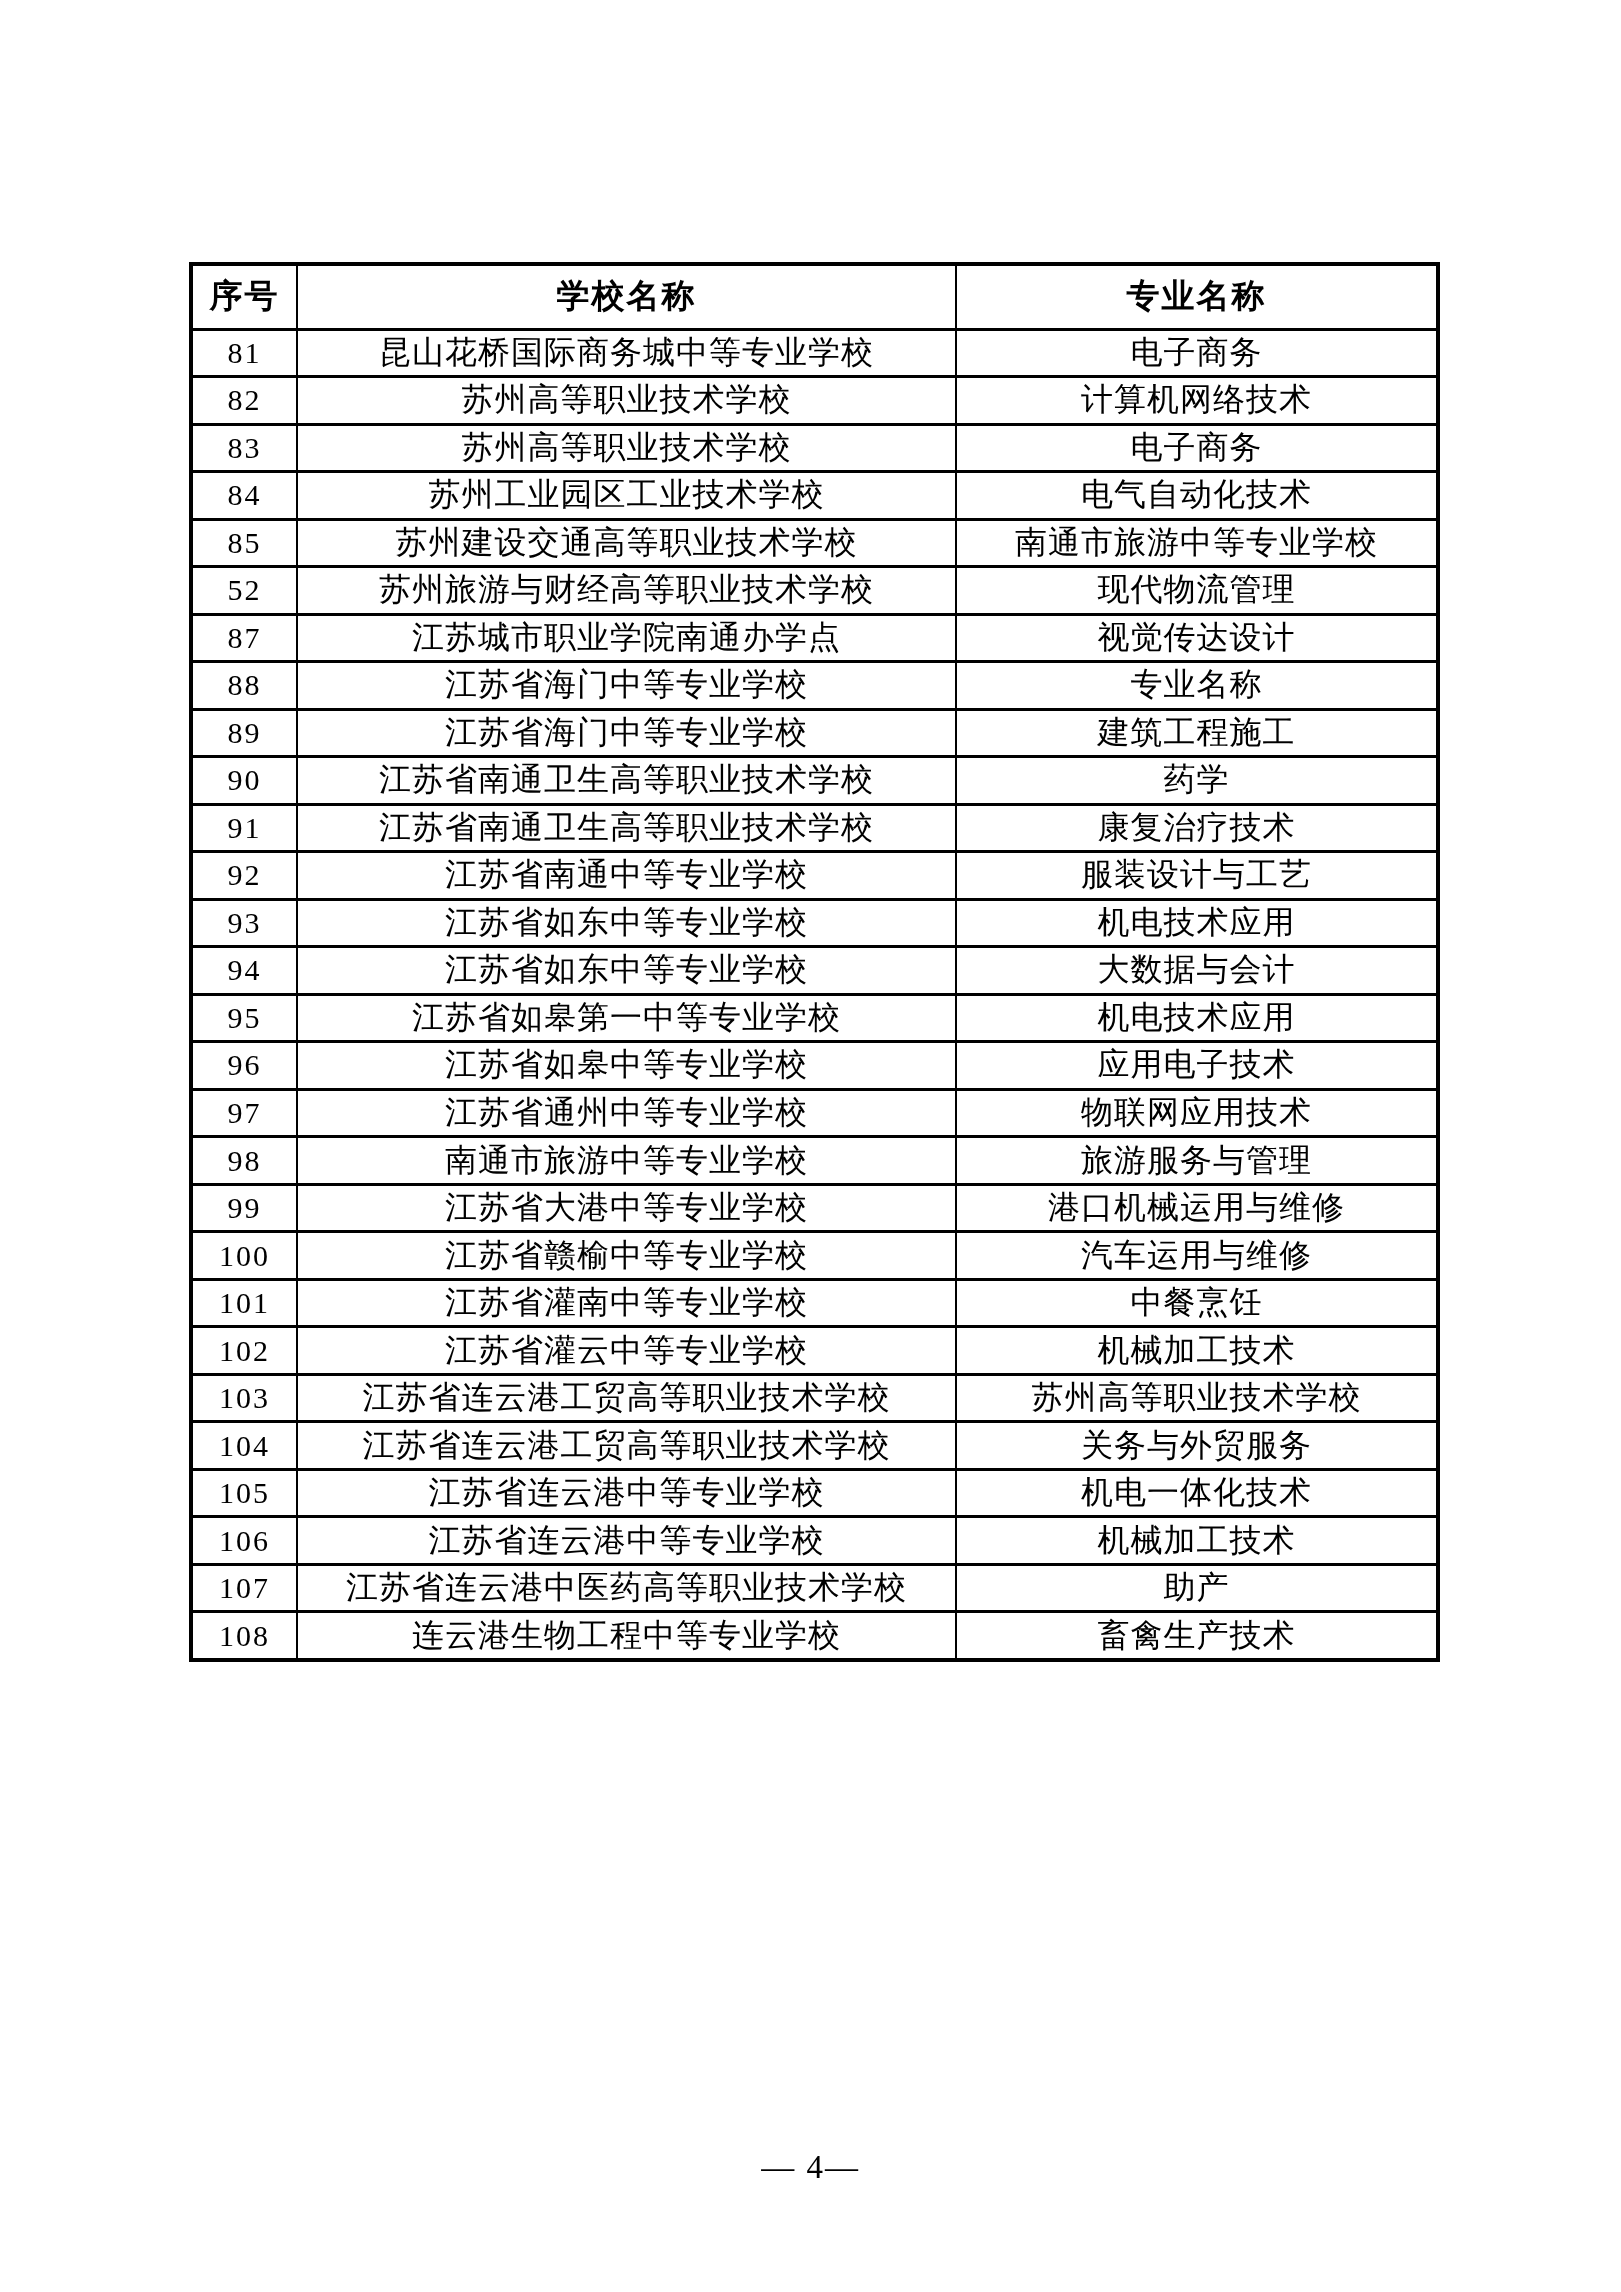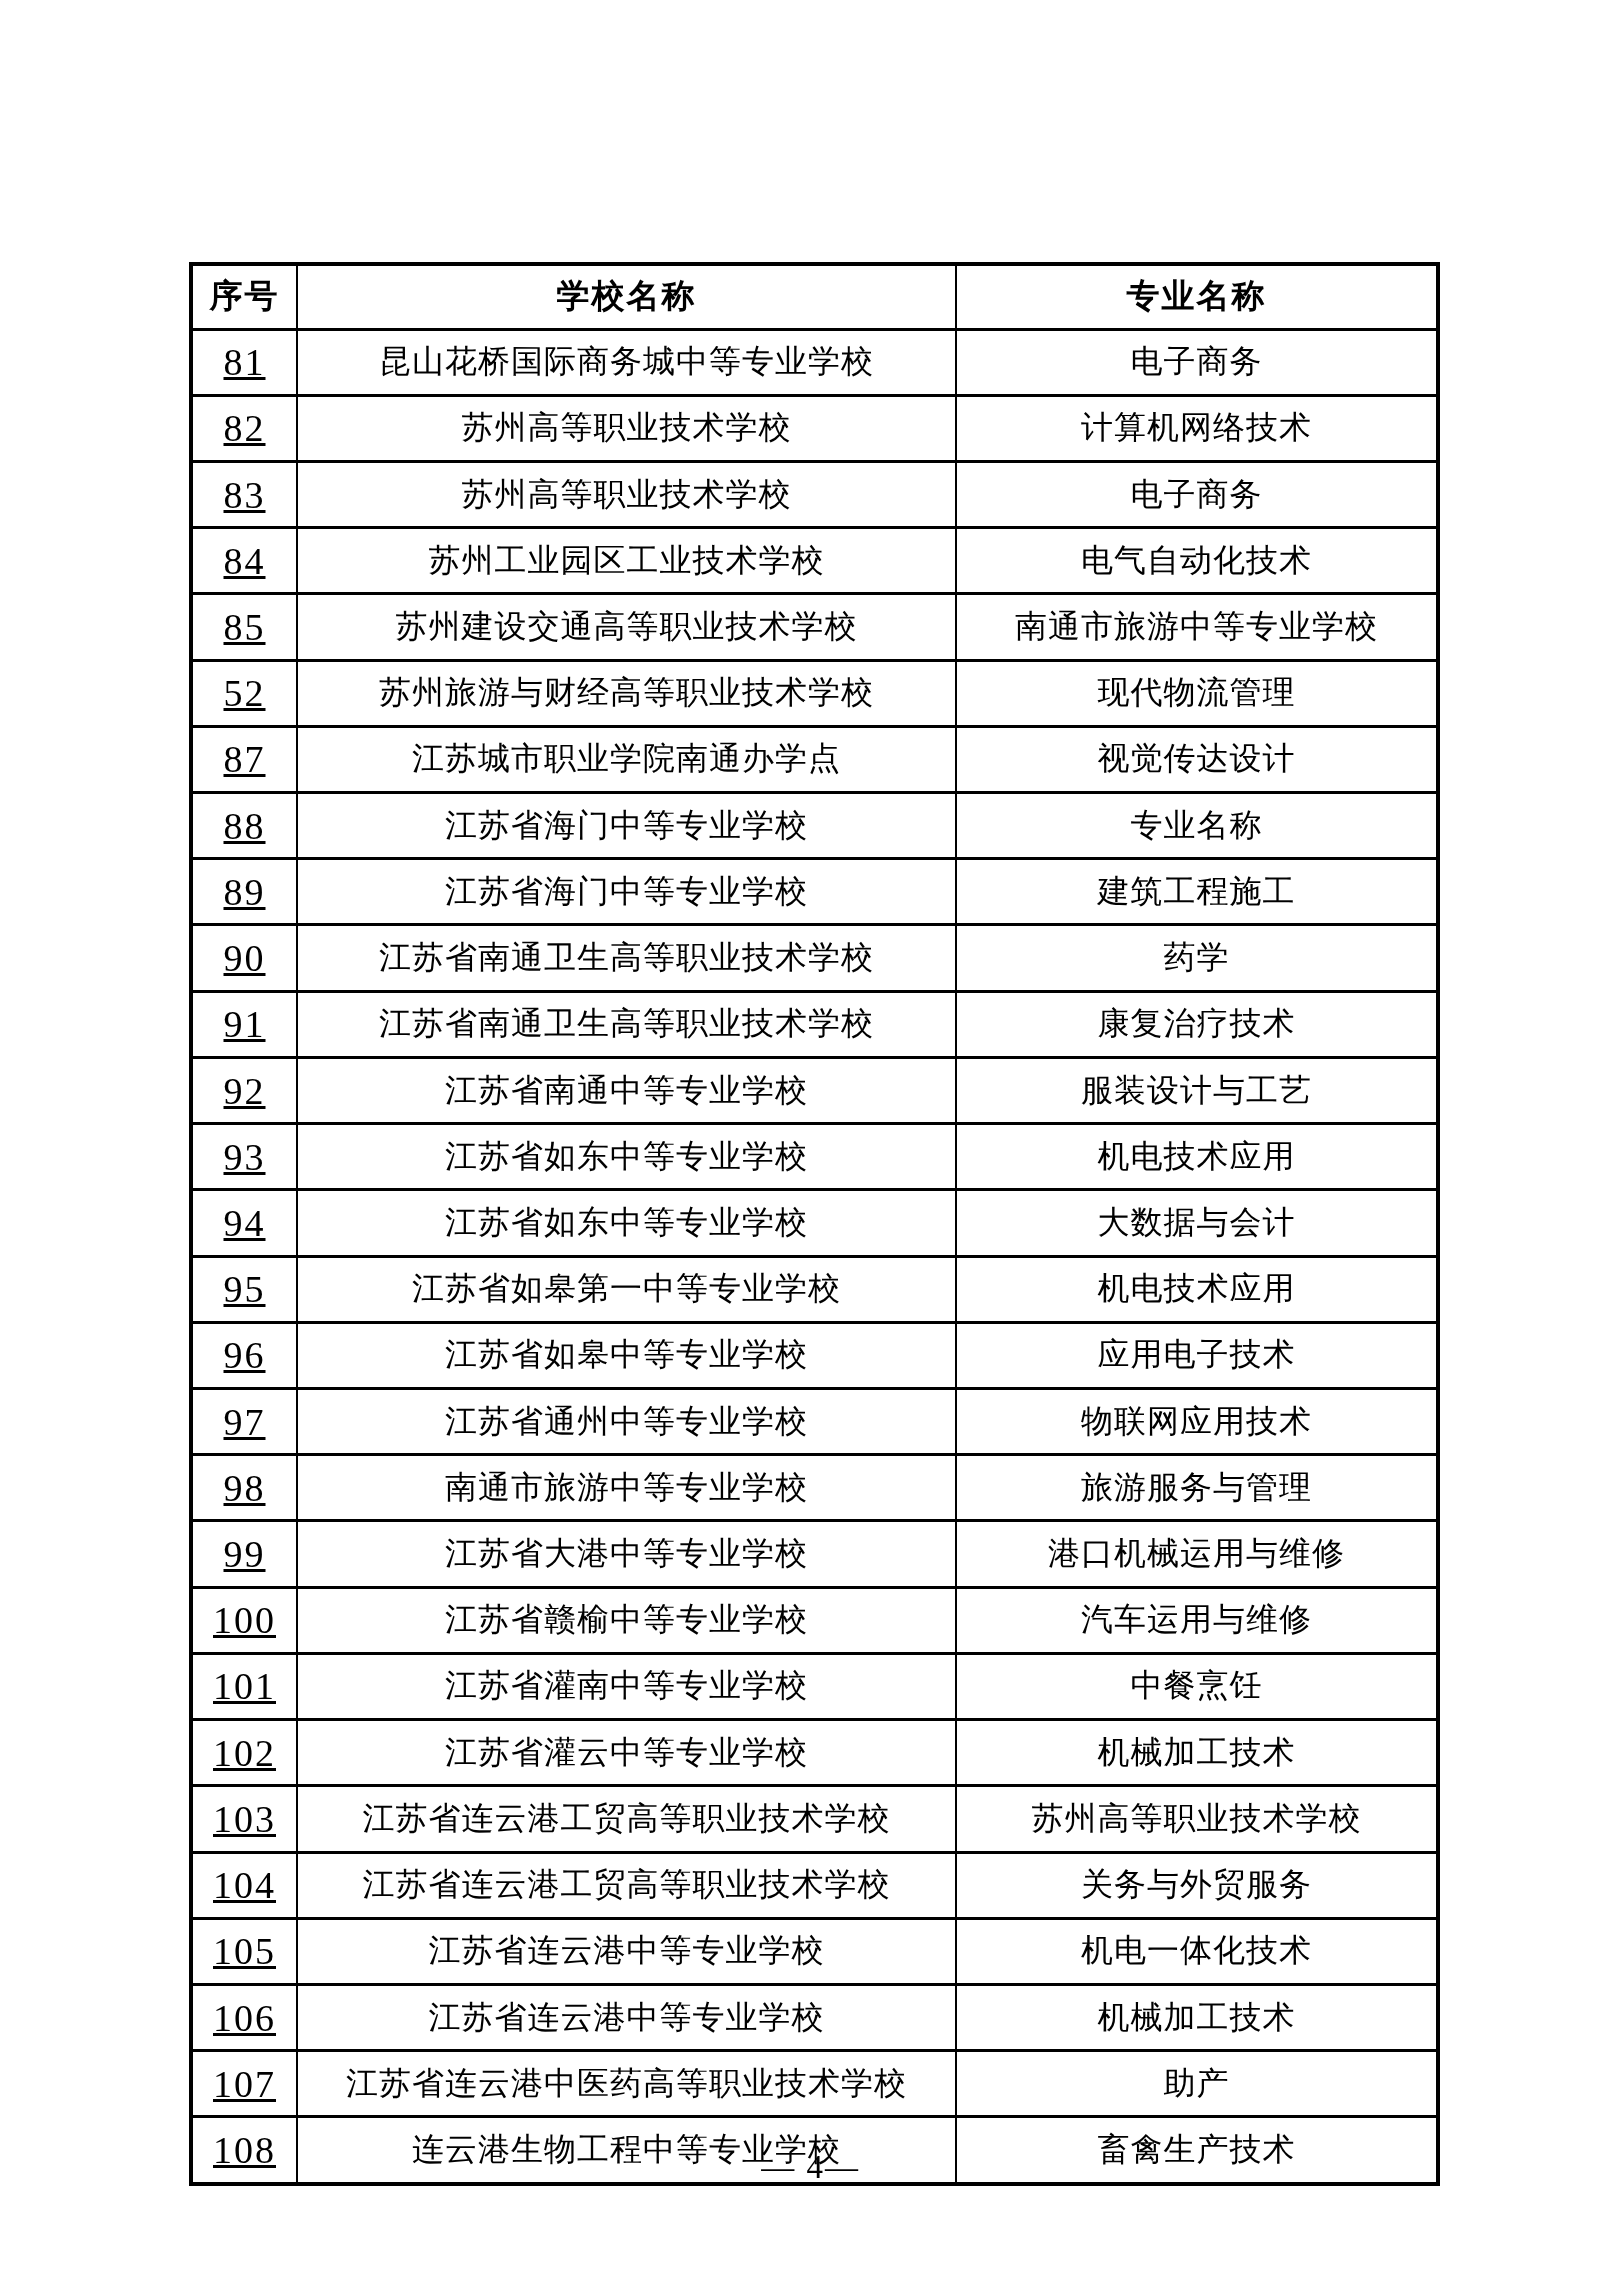--- a/index.html
+++ b/index.html
@@ -12,21 +12,21 @@
     height: 2293px;
     position: relative;
     font-family: "Liberation Serif", "DejaVu Serif", serif;
     color: #000000;
   }
   .doc-table {
     position: absolute;
     left: 189px;
     top: 262px;
     width: 1247px;
-    height: 1924px;
+    height: 1400px;
     border-collapse: collapse;
     table-layout: fixed;
     background: #ffffff;
   }
   .doc-table, .doc-table th, .doc-table td {
     border: 2.9px solid #000000;
   }
   .doc-table th, .doc-table td {
     border-top-width: 3.9px;
     border-bottom-width: 3.9px;
@@ -42,23 +42,22 @@
     font-family: "Liberation Sans", "DejaVu Sans", sans-serif;
     font-weight: bold;
     font-size: 33px;
     letter-spacing: 2px;
   }
   .doc-table td {
     font-size: 32px;
     letter-spacing: 1px;
   }
   .doc-table td.cell-no {
-    font-size: 38px;
+    font-size: 30px;
     letter-spacing: 2px;
-    text-decoration: underline;
   }
   .page-footer {
     position: absolute;
     left: 0;
     top: 2149px;
     width: 100%;
     text-align: center;
     font-size: 33px;
     letter-spacing: 2px;
   }

